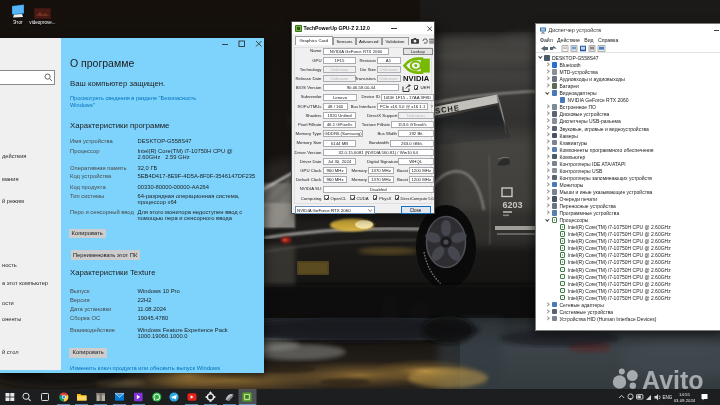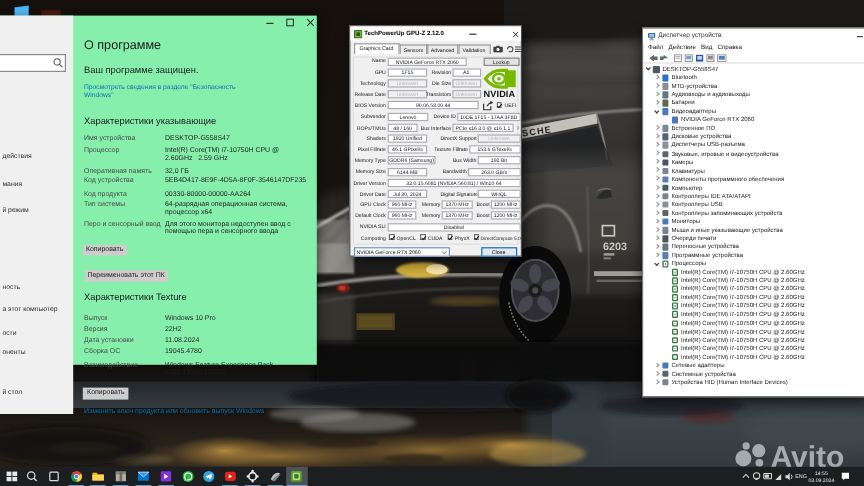--- a/index.html
+++ b/index.html
@@ -3,21 +3,21 @@
 *{margin:0;padding:0;box-sizing:border-box}
 html,body{width:720px;height:405px;overflow:hidden;background:#000;font-family:"Liberation Sans",sans-serif}
 #screen{position:relative;width:720px;height:405px;overflow:hidden}
 #wall{position:absolute;left:0;top:0}
 .abs{position:absolute}
 
 #taskbar{position:absolute;left:0;top:389px;width:720px;height:16px;background:#1d1e20;z-index:50}
 
 .dlabel{position:absolute;color:#fff;font-size:4.6px;text-align:center;text-shadow:0 1px 1px #000}
 
-#set{position:absolute;left:0;top:13px;width:264px;height:291px;background:#86efac;z-index:10;box-shadow:2px 3px 9px rgba(0,0,0,0.55)}
+#set{position:absolute;left:0;top:38px;width:264px;height:335px;background:#7dd3fc;z-index:10;box-shadow:2px 3px 9px rgba(0,0,0,0.55)}
 #setnav{position:absolute;left:0;top:0;width:61px;height:331.5px;background:#f0f0f0}
 .snav{position:absolute;left:2px;color:#2b2b2b;font-size:5.7px;white-space:nowrap}
 #set .cap{position:absolute;color:#111;font-family:"Liberation Sans"}
 .srow{position:absolute;left:70px;font-size:5.8px;color:#494949;white-space:nowrap}
 .srow b{position:absolute;left:67.5px;font-weight:normal;color:#1f1f1f;white-space:nowrap}
 .sbtn{position:absolute;background:#cdcdcd;color:#1a1a1a;font-size:5.8px;text-align:center;line-height:9.5px}
 
 #dm{position:absolute;left:534.5px;top:23px;width:190px;height:307.5px;background:#fff;z-index:15;border:1px solid #7a7a7a;box-shadow:-2px 3px 9px rgba(0,0,0,0.55)}
 .tr{position:absolute;white-space:nowrap;font-size:5px;color:#1b1b1b}
 .tic{position:absolute;width:5.6px;height:5.6px;border-radius:1px}
@@ -214,23 +214,23 @@
   <div class="snav" style="top:277.5px">оненты</div>
   <div class="snav" style="top:310.5px">й стол</div>
  </div>
 
  <svg class="abs" style="left:218px;top:1px" width="46" height="9" viewBox="0 0 46 9">
   <line x1="4" y1="5.5" x2="10" y2="5.5" stroke="#333" stroke-width="0.9"></line>
   <rect x="21" y="2" width="5.5" height="5.5" fill="none" stroke="#333" stroke-width="0.9"></rect>
   <path d="M38,2 l5.5,5.5 M43.5,2 l-5.5,5.5" stroke="#333" stroke-width="0.9"></path>
  </svg>
  <div class="cap" style="left:70px;top:18.5px;font-size:10.5px;color:#1c1c1c">О программе</div>
- <div class="cap" style="left:70px;top:40.5px;font-size:7.8px;color:#242424">Ваш программе защищен.</div>
+ <div class="cap" style="left:70px;top:40.5px;font-size:7.8px;color:#242424">Ваш компьютер защищен.</div>
  <div class="cap" style="left:70px;top:57px;font-size:5.6px;color:#0670b8;line-height:7.4px">Просмотреть сведения в разделе "Безопасность<br>Windows"</div>
- <div class="cap" style="left:70px;top:83px;font-size:7.8px;color:#1c1c1c">Характеристики указывающие</div>
+ <div class="cap" style="left:70px;top:83px;font-size:7.8px;color:#1c1c1c">Характеристики программе</div>
  <div class="srow" style="top:99.8px">Имя устройства<b>DESKTOP-G558S47</b></div>
  <div class="srow" style="top:110px">Процессор<b>Intel(R) Core(TM) i7-10750H CPU @<br>2.60GHz&nbsp;&nbsp;&nbsp;2.59 GHz</b></div>
  <div class="srow" style="top:126.9px">Оперативная память<b>32,0 ГБ</b></div>
  <div class="srow" style="top:135.1px">Код устройства<b>5EB4D417-8E9F-4D5A-8F0F-3546147DF235</b></div>
  <div class="srow" style="top:145.9px">Код продукта<b>00330-80000-00000-AA264</b></div>
  <div class="srow" style="top:154.6px">Тип системы<b>64-разрядная операционная система,<br>процессор x64</b></div>
  <div class="srow" style="top:171.2px">Перо и сенсорный ввод<b>Для этого монитора недоступен ввод с<br>помощью пера и сенсорного ввода</b></div>
  <div class="sbtn" style="left:68.7px;top:190.6px;width:37px;height:9.5px">Копировать</div>
  <div class="sbtn" style="left:70.6px;top:211.7px;width:69px;height:10.5px;line-height:10.5px">Переименовать этот ПК</div>
  <div class="cap" style="left:70px;top:230px;font-size:7.8px;color:#1c1c1c">Характеристики Texture</div>

